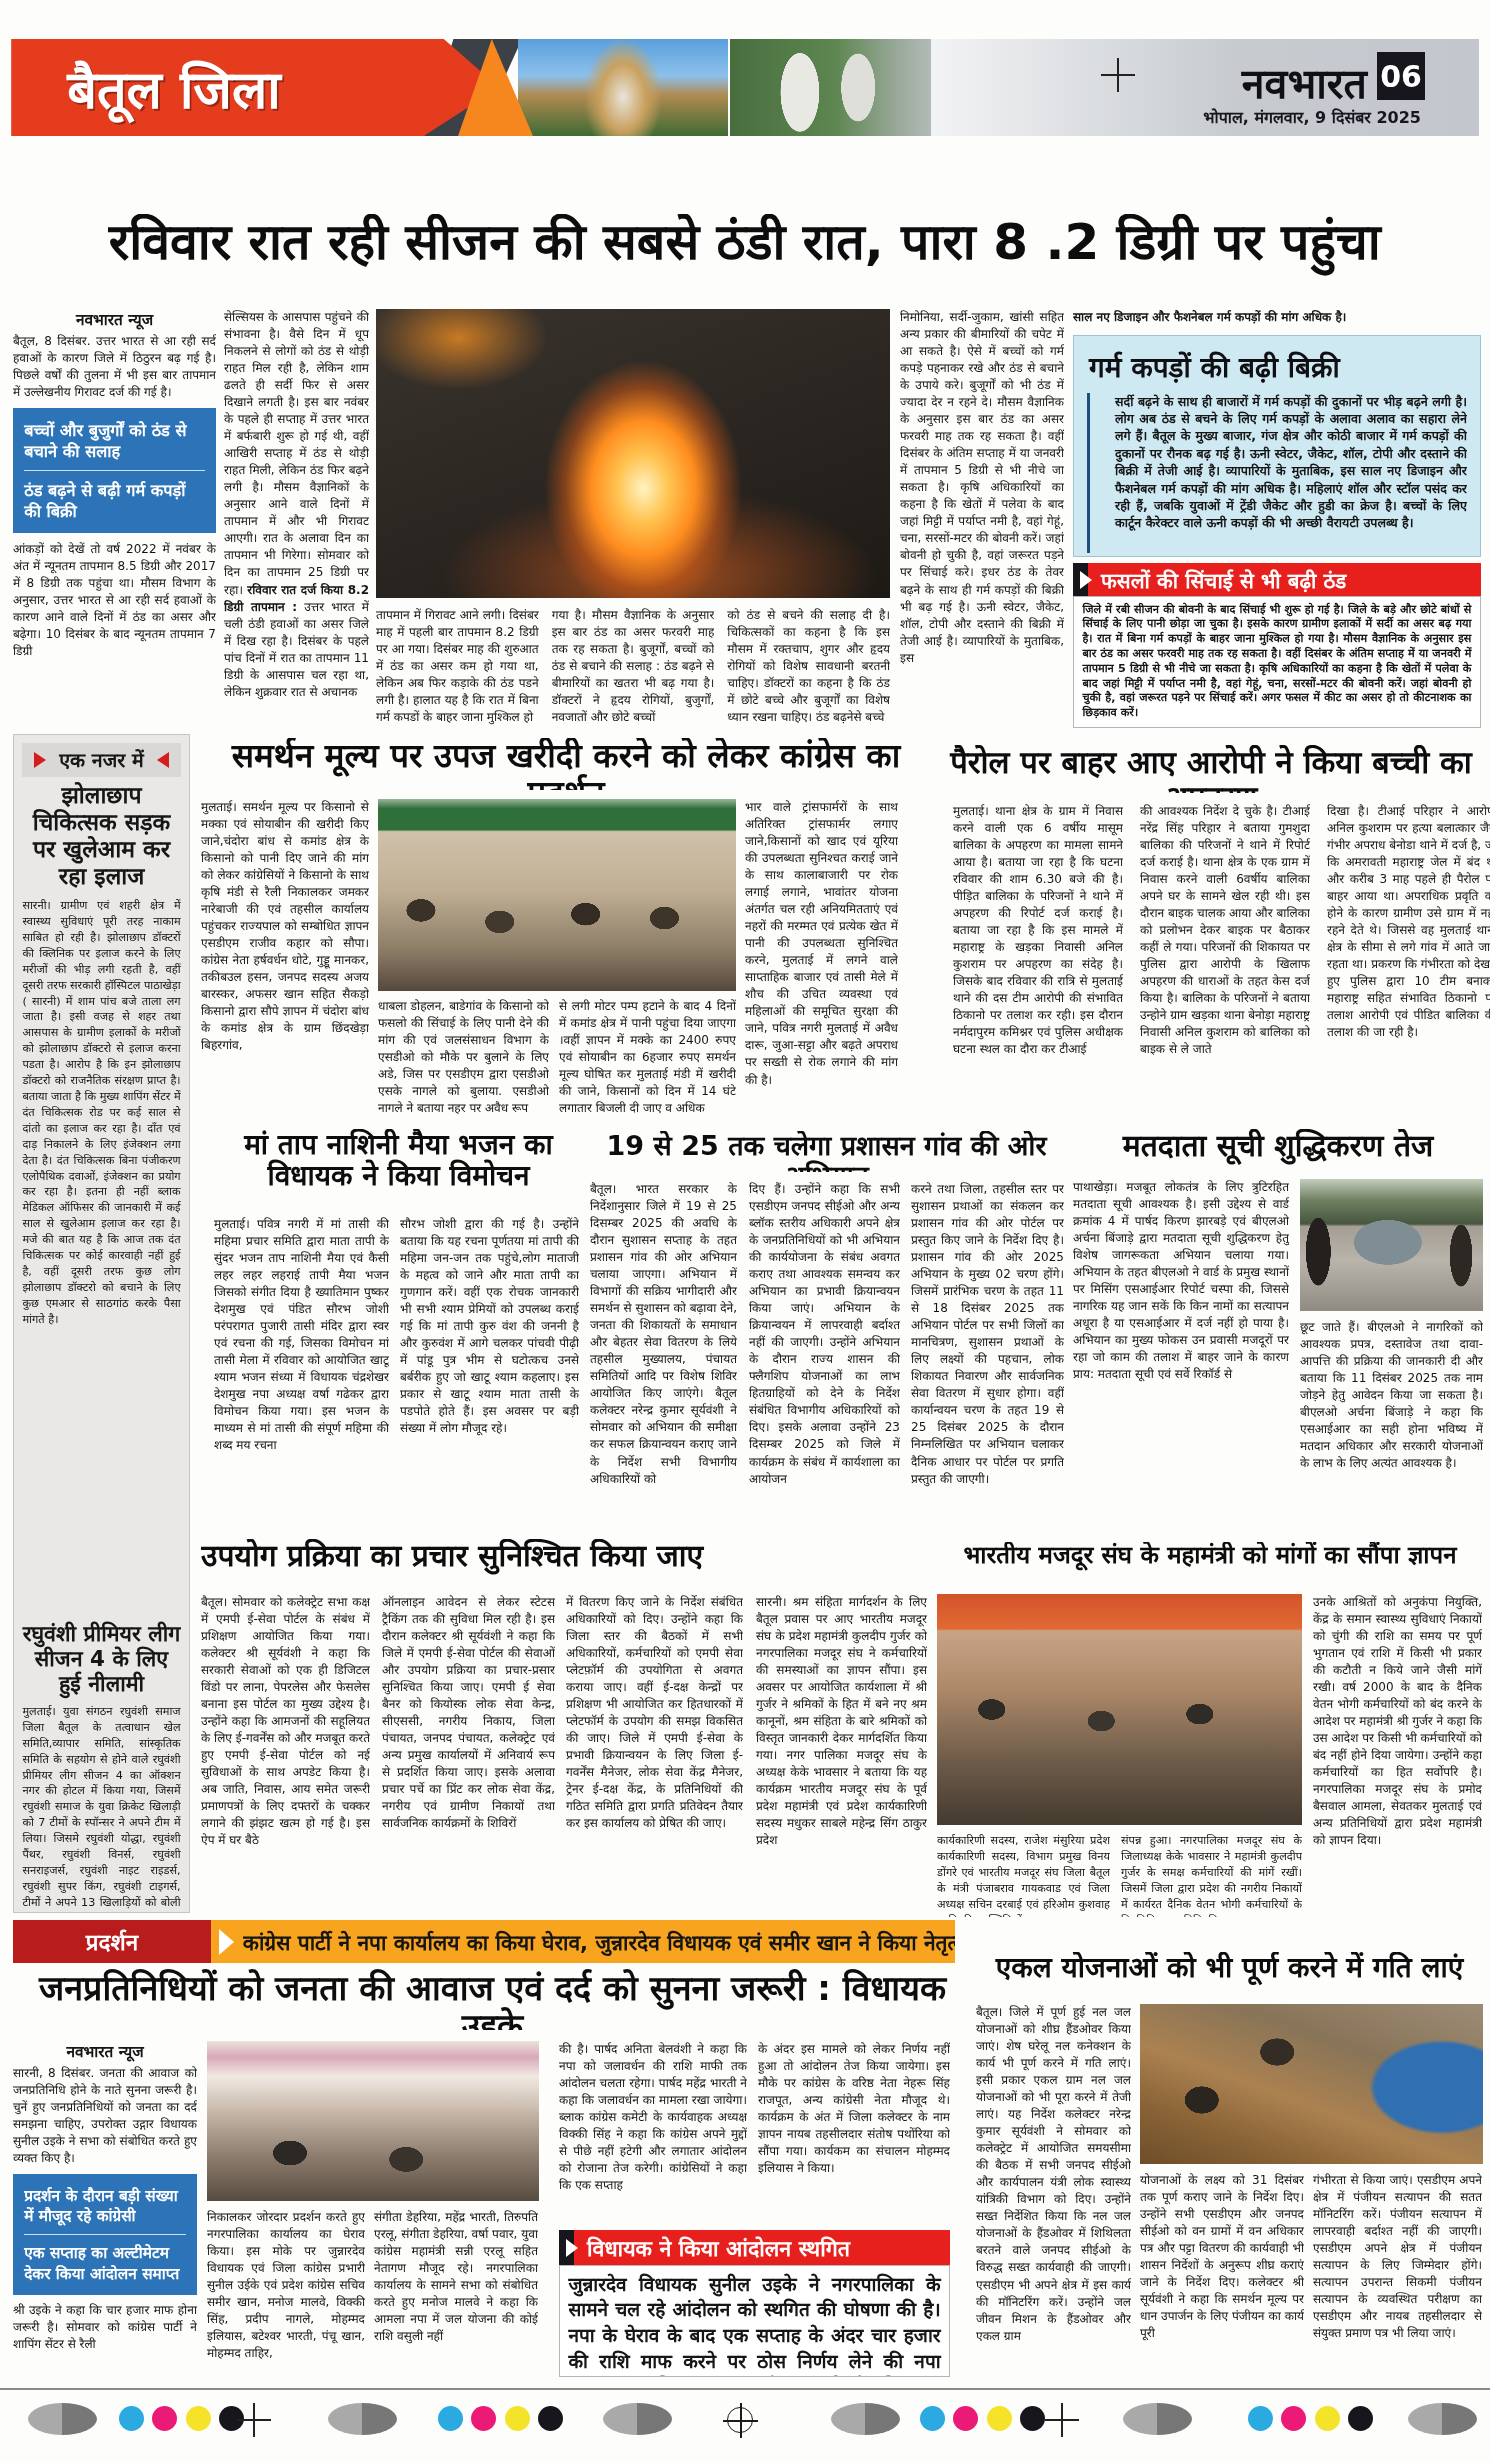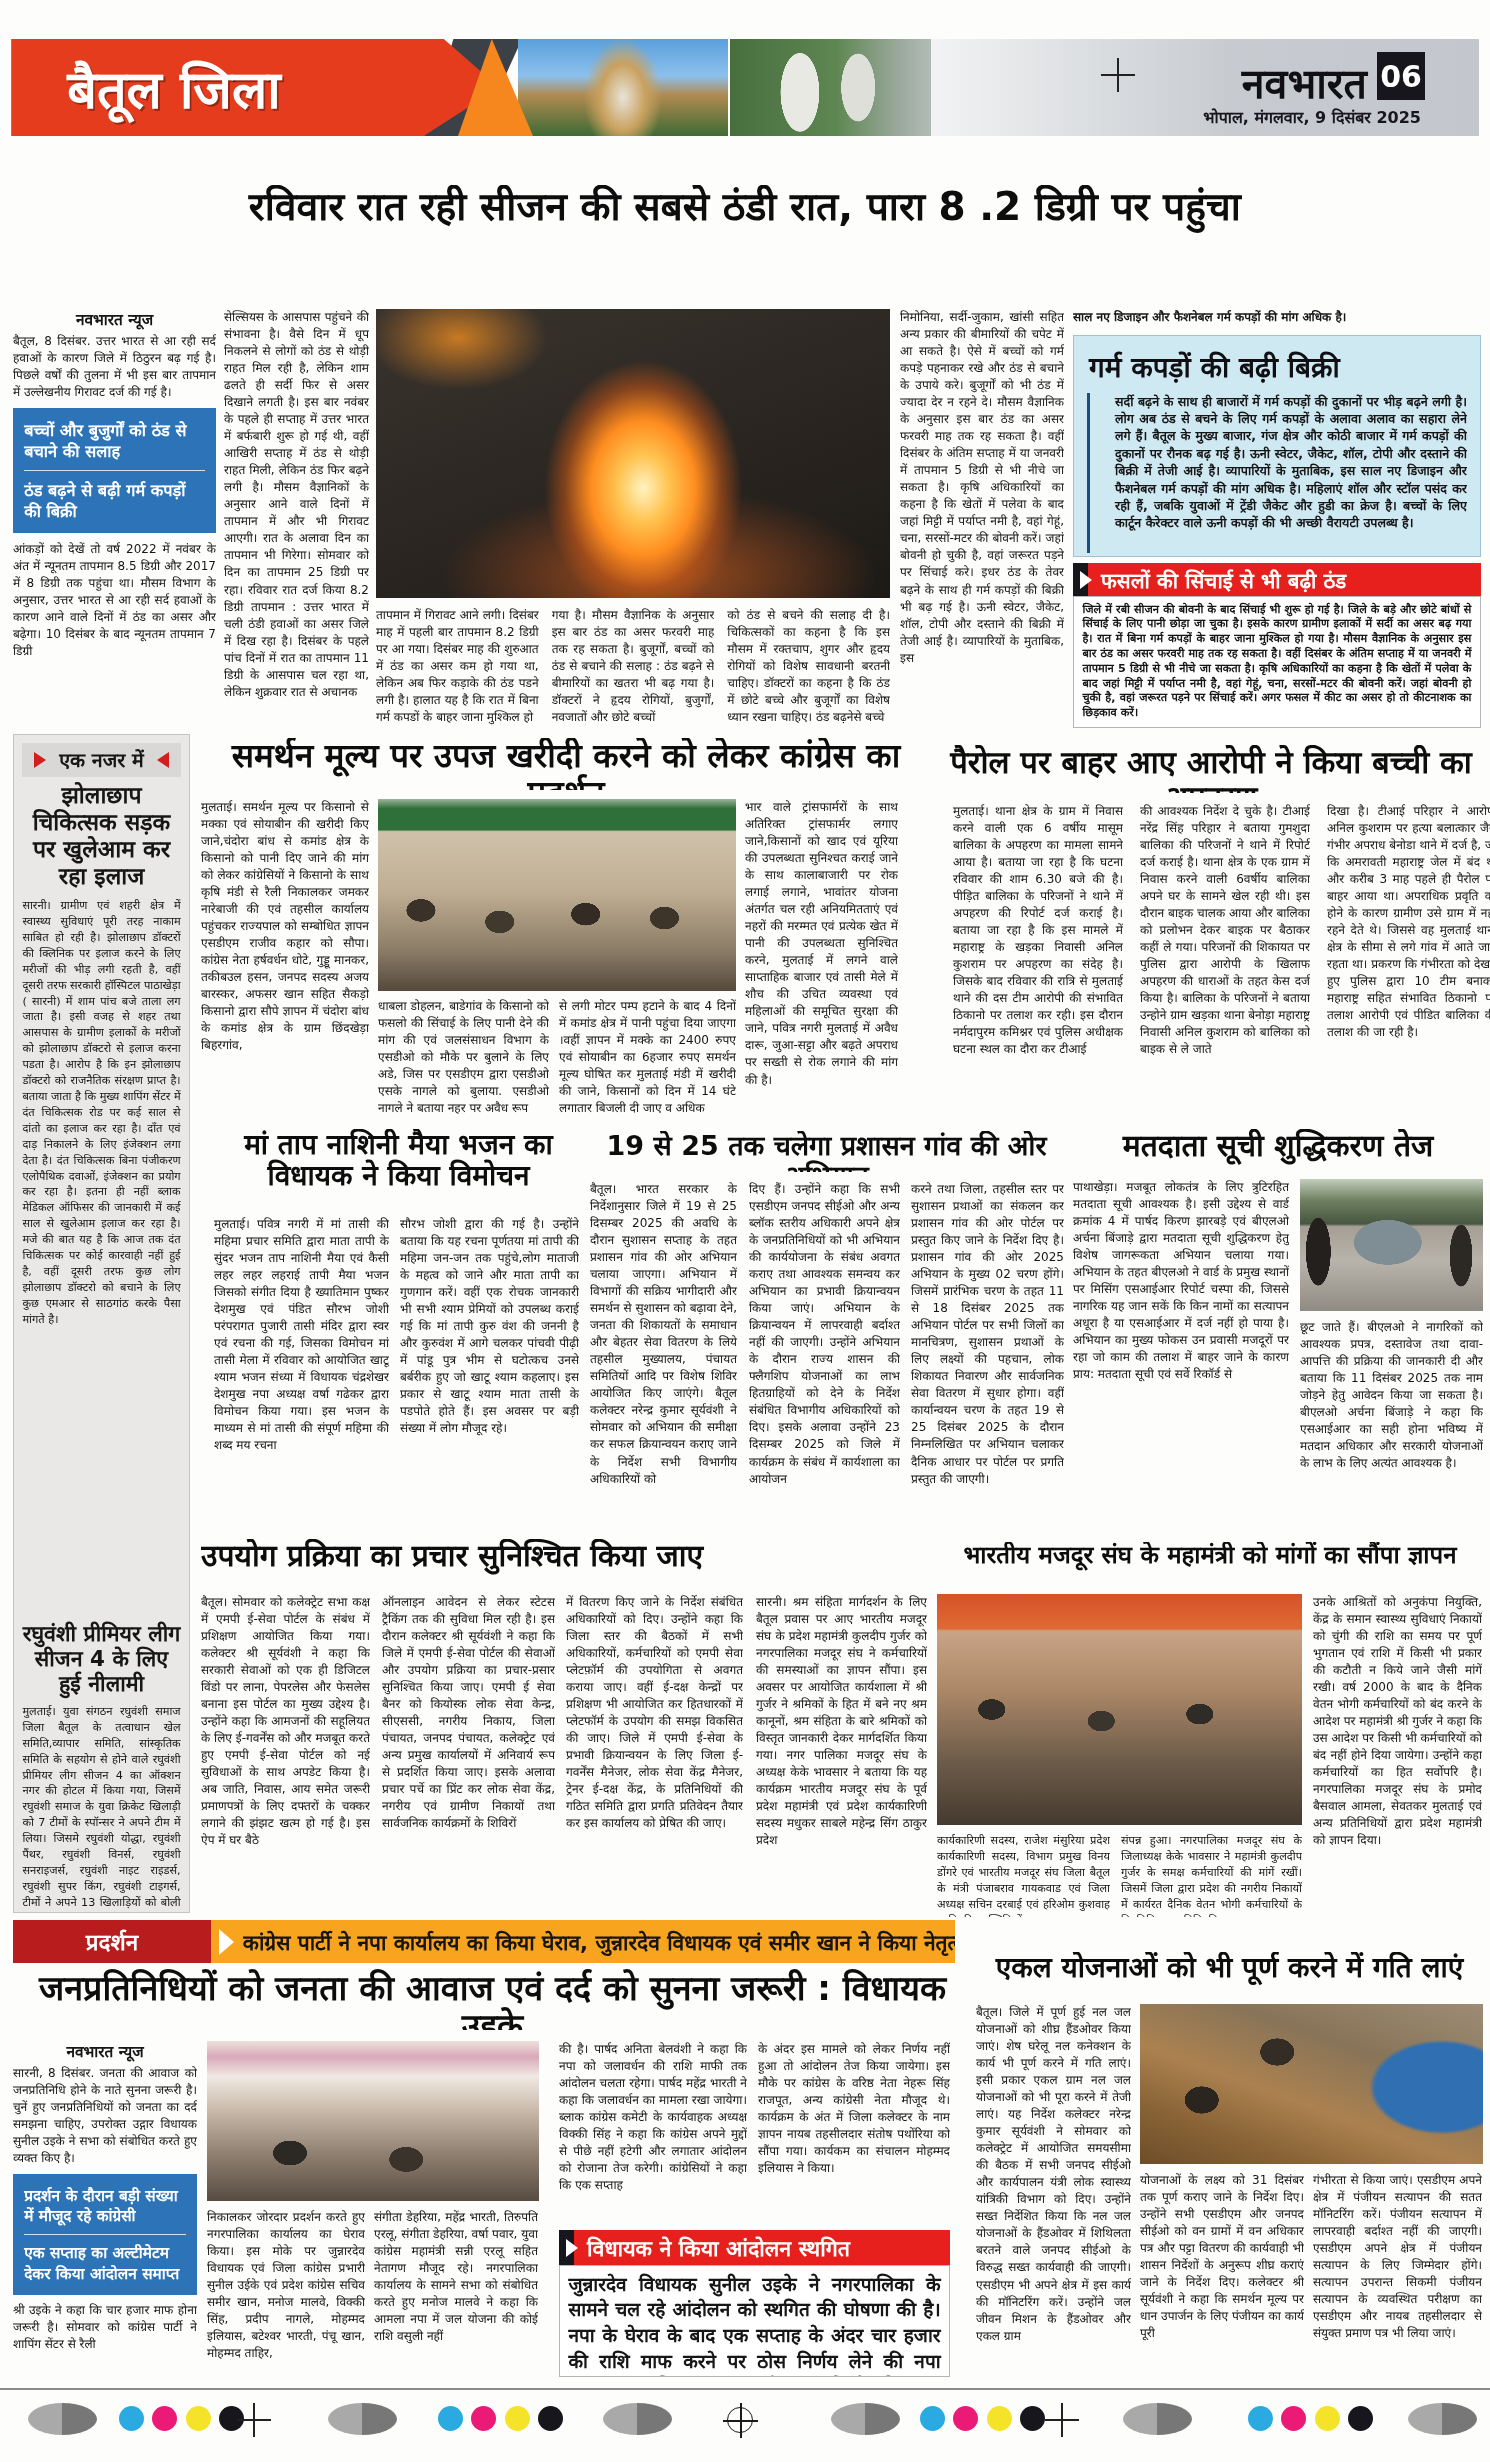--- a/index.html
+++ b/index.html
@@ -1,19 +1,19 @@
 <!DOCTYPE html>
 <html style="font-size:15px"><head>
 <meta charset="utf-8">
 <style>
   html,body{margin:0;padding:0}
   body{width:1490px;height:2462px;position:relative;background:#fdfdfc;font-family:"DejaVu Sans","Liberation Sans",sans-serif;color:#161616;overflow:hidden}
   .abs{position:absolute}
   .bt{font-size:12px;line-height:1.42;text-align:justify;overflow:hidden;word-break:break-word}
-  .bt b{font-weight:400}
+  .bt b{font-weight:700}
   .hl{font-weight:800;color:#0d0d0d;line-height:1.12;overflow:hidden}
   .center{text-align:center}
   
   .mast-red{left:11.2px;top:39px;width:503px;height:97px;background:#e63c1e;clip-path:polygon(0 0,86% 0,97% 50%,82% 100%,0 100%);display:flex;align-items:center}
   .mast-dark{left:424px;top:39px;width:98px;height:97px;background:#3c4047;clip-path:polygon(30% 0,100% 0,55% 100%,0 100%);z-index:0}
   .mast-orange{left:458px;top:39px;width:75px;height:97px;background:#f6871f;clip-path:polygon(0 100%,45% 0,100% 100%);z-index:1}
   .mast-red-inner{position:relative;z-index:2;color:#fff;font-weight:800;font-size:52px;padding-left:56px;text-shadow:1.9px 1.9px 0 rgba(0,0,0,.35)}
   .mast-right{left:931px;top:39px;width:548px;height:97px;background:linear-gradient(90deg,#f2f3f4,#c7cbd0 55%,#c3c7cd)}
   .np-name{position:absolute;right:112px;top:15px;font-size:41px;font-weight:800;color:#101014}
   .np-page{position:absolute;right:54px;top:13px;width:48px;height:48px;background:#17161c;color:#fff;font-weight:800;font-size:30px;display:flex;align-items:center;justify-content:center}
@@ -72,21 +72,21 @@
 </div>
 <div class="abs ph ph-temple1" style="left:518px;top:39px;width:210px;height:97px"></div>
 <div class="abs ph ph-temple2" style="left:730px;top:39px;width:233px;height:97px"></div>
 <div class="abs mast-right">
   <div class="np-name">नवभारत</div>
   <div class="np-page">06</div>
   <div class="np-date">भोपाल, मंगलवार, 9 दिसंबर 2025</div>
 </div>
 <div class="mark-plus" style="left:1101px;top:58px"></div>
 
-<div class="abs hl center" style="left:9.3px;top:185px;width:1471px;height:91px;font-size:39px">रविवार रात रही सीजन की सबसे ठंडी रात, पारा 8 .2 डिग्री पर पहुंचा</div>
+<div class="abs hl center" style="left:9.3px;top:214px;width:1471px;height:91px;font-size:50px">रविवार रात रही सीजन की सबसे ठंडी रात, पारा 8 .2 डिग्री पर पहुंचा</div>
 
 <div class="abs" style="left:13px;top:309px;width:203px;height:417px;overflow:hidden">
   <div class="byline">नवभारत न्यूज</div>
   <div class="bt">बैतूल, 8 दिसंबर. उत्तर भारत से आ रही सर्द हवाओं के कारण जिले में ठिठुरन बढ़ गई है। पिछले वर्षों की तुलना में भी इस बार तापमान में उल्लेखनीय गिरावट दर्ज की गई है।</div>
   <div class="blue-box" style="margin:7.5px 0">
     <div>बच्चों और बुजुर्गों को ठंड से बचाने की सलाह</div>
     <div class="div"></div>
     <div>ठंड बढ़ने से बढ़ी गर्म कपड़ों की बिक्री</div>
   </div>
   <div class="bt">आंकड़ों को देखें तो वर्ष 2022 में नवंबर के अंत में न्यूनतम तापमान 8.5 डिग्री और 2017 में 8 डिग्री तक पहुंचा था। मौसम विभाग के अनुसार, उत्तर भारत से आ रही सर्द हवाओं के कारण आने वाले दिनों में ठंड का असर और बढ़ेगा। 10 दिसंबर के बाद न्यूनतम तापमान 7 डिग्री</div>

